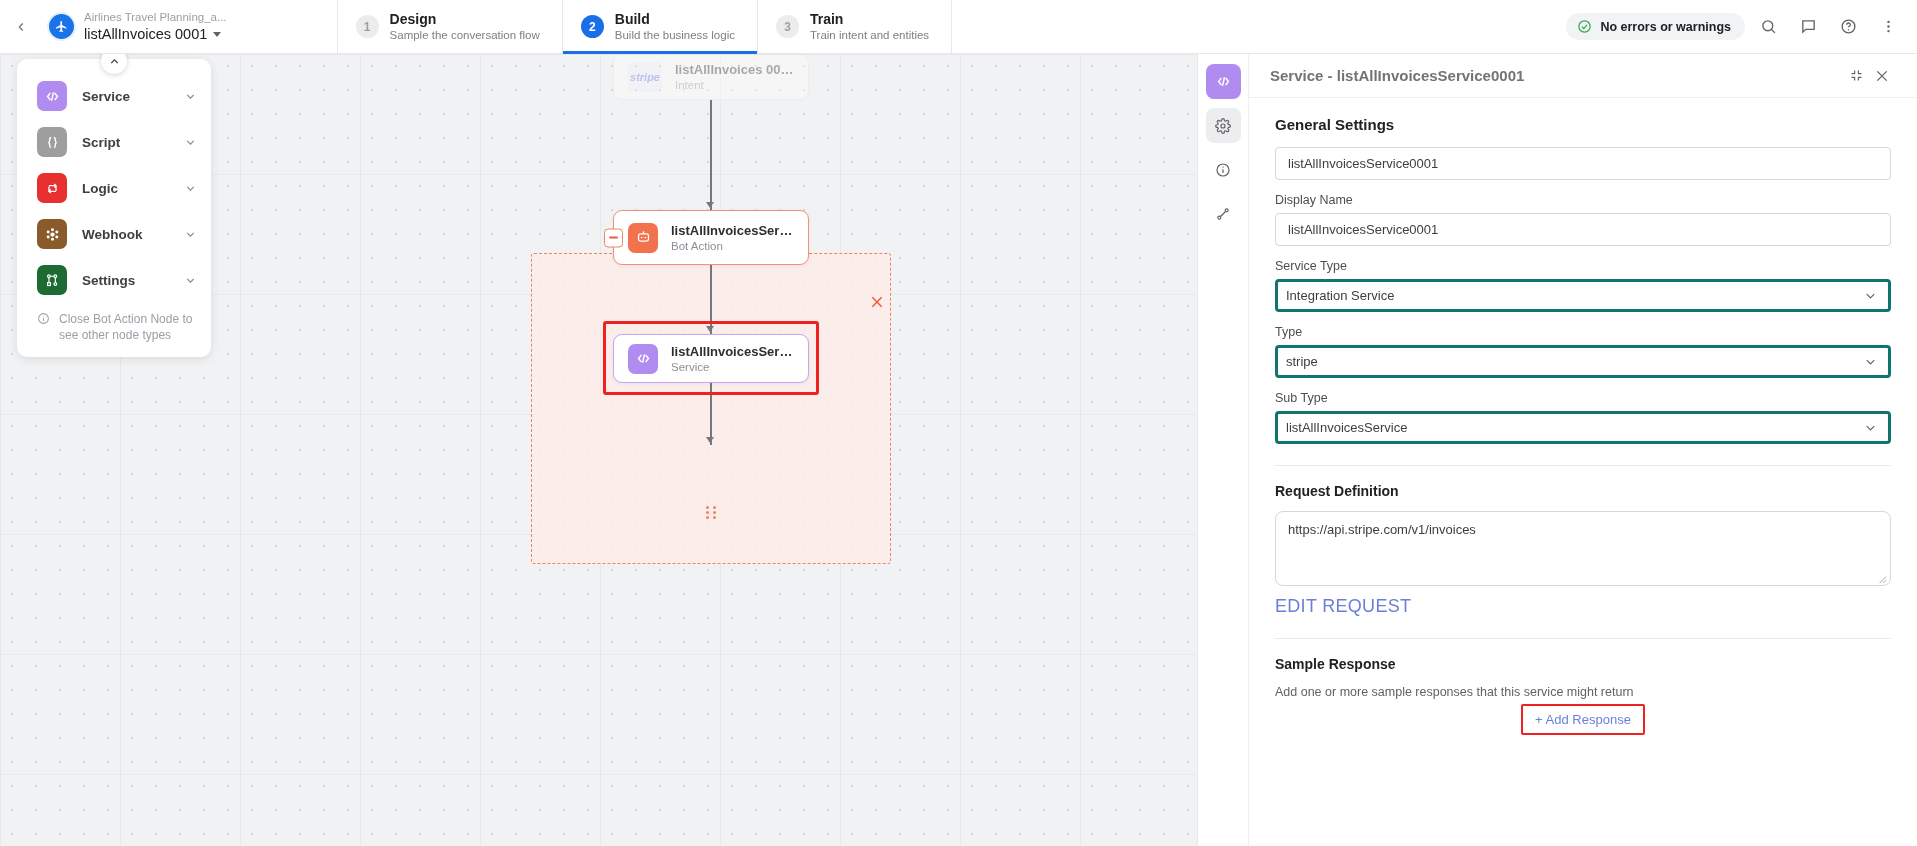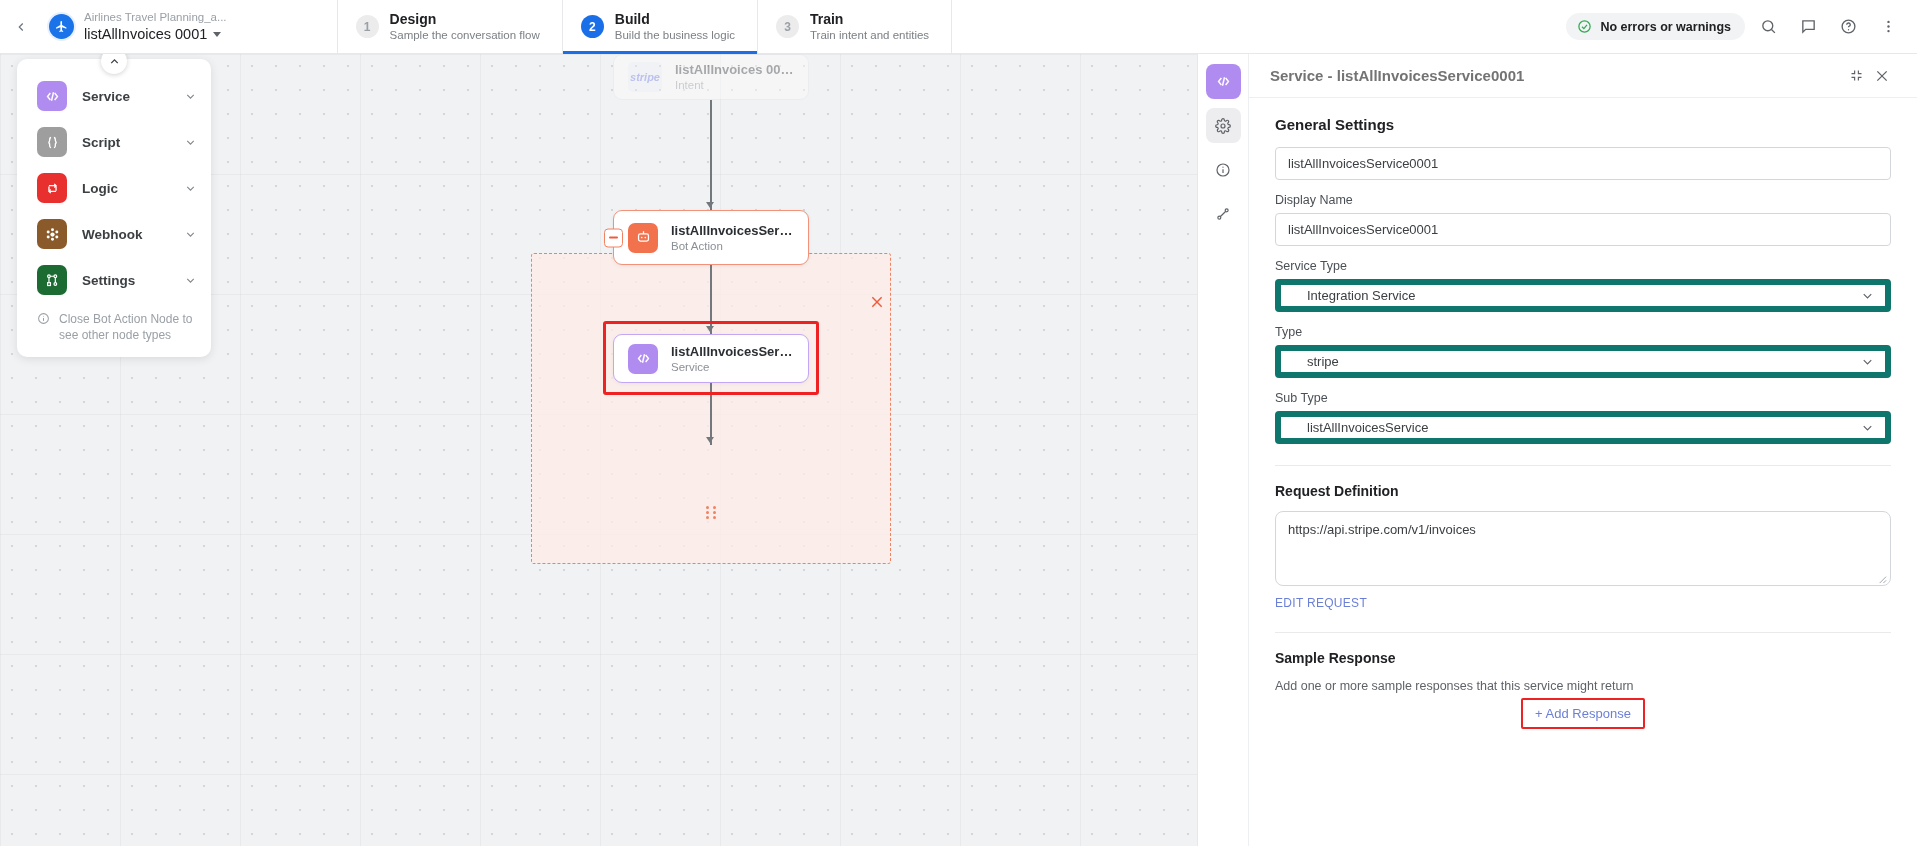--- a/index.html
+++ b/index.html
@@ -265,43 +265,43 @@
   .fld-input {
     width: 100%; height: 33px;
     border: 1px solid #d3d7db; border-radius: 4px;
     padding: 0 12px; font-size: 13px; color: #3c4043;
     font-family: "Liberation Sans", sans-serif;
     background: #fff; outline: none;
     display: flex; align-items: center;
   }
   .fld-select {
     position: relative; width: 100%; height: 33px;
-    border: 6px solid #0f766e; border-radius: 4px;
-    padding: 0 30px 0 26px; font-size: 13px; color: #3c4043;
+    border: 3px solid #0f766e; border-radius: 4px;
+    padding: 0 30px 0 8px; font-size: 13px; color: #3c4043;
     display: flex; align-items: center; cursor: pointer; background: #fff;
   }
   .sel-chev {
     position: absolute; right: 10px; top: 50%; transform: translateY(-50%);
     color: #5f6368; display: flex;
   }
   .rp-divider { height: 1px; background: #e8eaec; margin: 21px 0 17px 0; }
   .sec-head { font-size: 14px; font-weight: bold; color: #202124; margin-bottom: 12px; }
   .textarea-box {
     position: relative; width: 100%; height: 75px;
     border: 1px solid #d3d7db; border-radius: 8px;
     padding: 10px 12px; font-size: 13px; color: #3c4043;
     background: #fff;
   }
   .resize-grip {
     position: absolute; right: 3px; bottom: 2px;
     width: 11px; height: 11px; color: #9aa0a6;
   }
   .link-btn {
     display: inline-block; margin-top: 10px;
-    font-size: 12px; color: #6b7fd7; cursor: pointer;
+    font-size: 18px; color: #6b7fd7; cursor: pointer;
     letter-spacing: 0.3px;
   }
   .sec-desc { font-size: 12.5px; color: #5f6368; line-height: 17px; margin-bottom: 8px; }
   .add-resp-wrap { display: flex; justify-content: center; margin-top: 8px; }
   .add-resp {
     position: relative;
     font-size: 13px; color: #6b7fd7; cursor: pointer;
     padding: 3px 8px;
   }
   .add-resp-ring {

